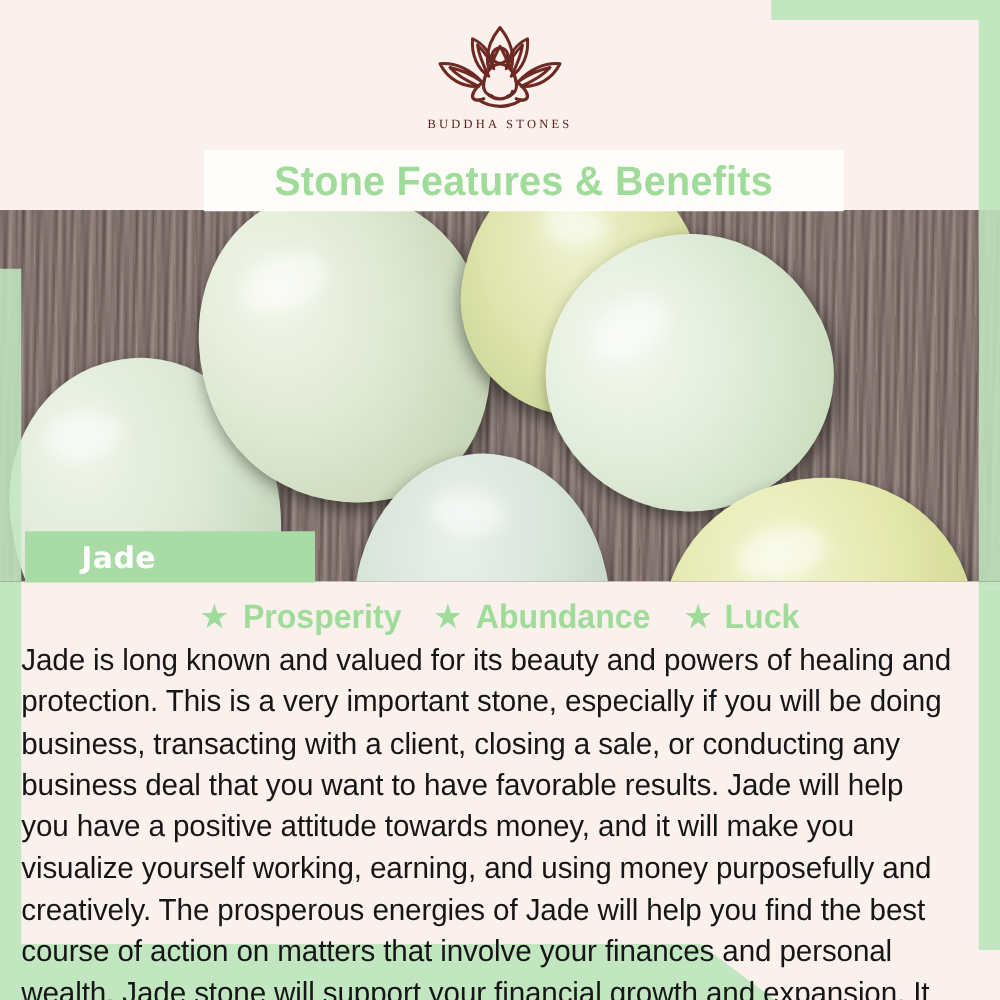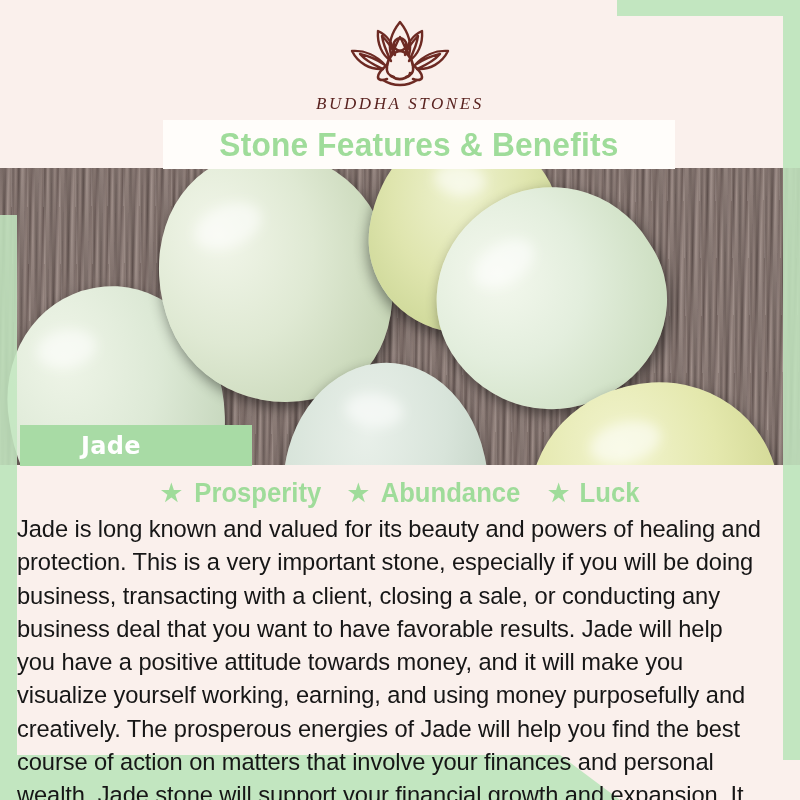--- a/index.html
+++ b/index.html
@@ -80,25 +80,24 @@
     text-align: center;
   }
   .logo-mark {
     display: block;
     margin: 0 auto;
   }
   .logo-word {
     display: block;
     margin-top: 4px;
     font-family: "Liberation Serif", serif;
-    font-size: 17px;
+    font-size: 10px;
     letter-spacing: 2.6px;
     color: #5a2320;
     font-weight: 400;
-    font-style: italic;
   }
 
   
   .title-band {
     position: absolute;
     left: 163px;
     top: 120px;
     width: 512px;
     height: 49px;
     background: #fffdfa;
@@ -205,21 +204,21 @@
     left: 20px;
     top: 425px;
     width: 232px;
     height: 41px;
     background: #a8dba5;
     display: flex;
     align-items: center;
     z-index: 6;
   }
   .jade-text {
-    margin-left: 61px;
+    margin-left: 45px;
     color: #ffffff;
     font-family: "DejaVu Sans", sans-serif;
     font-size: 24px;
     font-weight: bold;
     letter-spacing: 0.3px;
   }
 
   
   .benefits {
     position: absolute;

